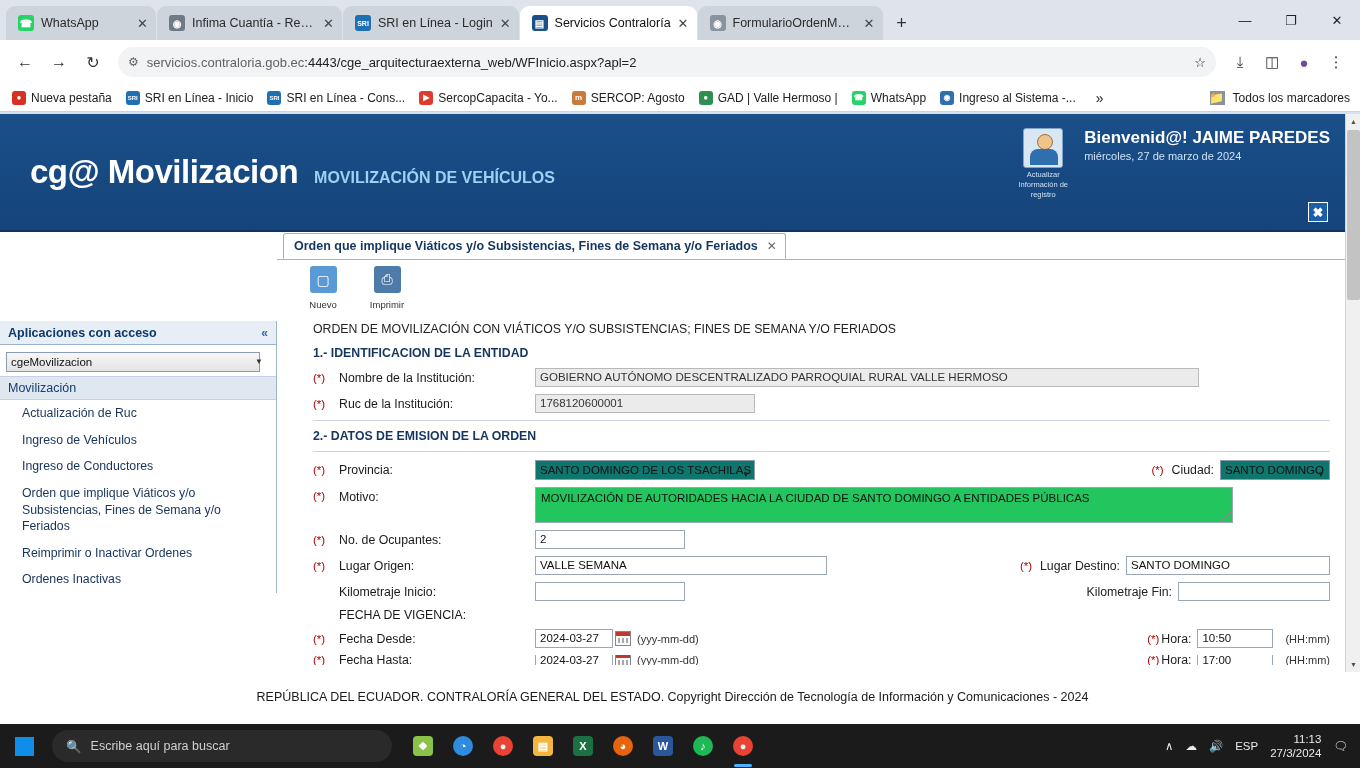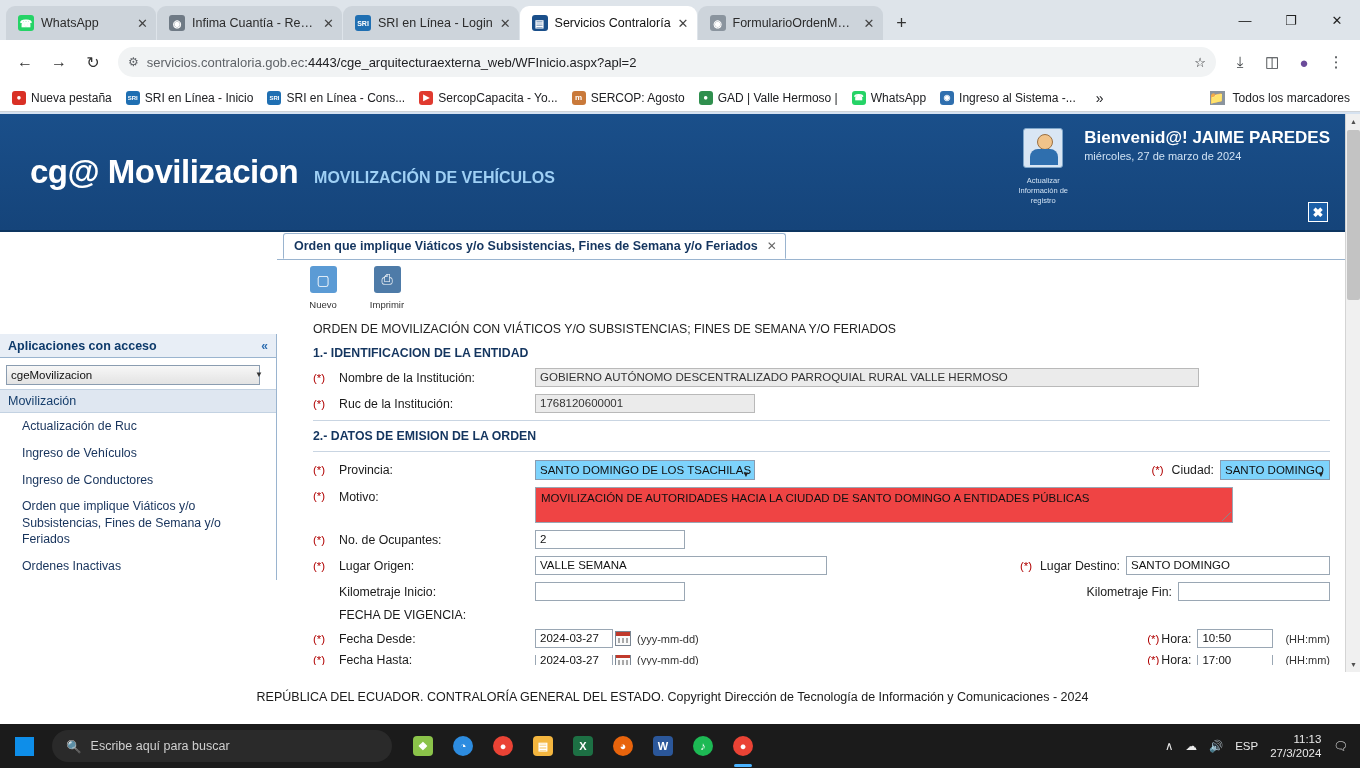--- a/index.html
+++ b/index.html
@@ -114,21 +114,21 @@
     border: 1px solid #7fa6c9; border-radius: 3px; position: relative;
   }
   .avatar::before {
     content: ""; position: absolute; left: 13px; top: 5px; width: 14px; height: 14px;
     border-radius: 50%; background: #f0c38a; border: 1px solid #9a7043;
   }
   .avatar::after {
     content: ""; position: absolute; left: 6px; top: 20px; width: 28px; height: 16px;
     border-radius: 8px 8px 0 0; background: #2f6fae;
   }
-  .avatar-cap { font-size: 7.5px; color: #cfe1f3; line-height: 1.3; margin-top: 8px; }
+  .avatar-cap { font-size: 7.5px; color: #cfe1f3; line-height: 1.3; margin-top: 2px; }
   .welcome { color: #ffffff; }
   .welcome .w1 { font-size: 17px; font-weight: bold; }
   .welcome .w2 { font-size: 11px; color: #cfe1f3; margin-top: 2px; }
   .close-x {
     position: absolute; right: 32px; bottom: 8px; width: 20px; height: 20px;
     background: #1b5fa8; border: 1px solid #ffffff; color: #ffffff; font-size: 13px;
     display: flex; align-items: center; justify-content: center; font-weight: bold;
   }
 
   .body-row { display: flex; align-items: center; }
@@ -191,29 +191,29 @@
   .frow { display: flex; align-items: center; margin-bottom: 7px; font-size: 12.3px; color: #222; }
   .req { width: 26px; color: #b00000; font-size: 11.5px; flex: none; }
   .flabel { width: 196px; flex: none; color: #1a1a1a; }
   .inp {
     height: 19px; border: 1px solid #9aa7b4; background: #ffffff; font-size: 11.5px;
     color: #111; padding: 0 4px; line-height: 17px; display: inline-block;
     white-space: nowrap; overflow: hidden;
   }
   .inp.ro { background: #ebebeb; color: #333; border-color: #b9b9b9; }
   .sel {
-    height: 20px; border: 1px solid #8a9cb0; background: #7dd3fc; font-size: 11.5px;
+    height: 20px; border: 1px solid #8a9cb0; background: #0f766e; font-size: 11.5px;
     color: #111; padding: 0 2px 0 4px; line-height: 18px; display: inline-block;
     position: relative; white-space: nowrap; overflow: hidden;
   }
   .sel::after {
     content: "\25BC"; position: absolute; right: 4px; top: 5px; font-size: 8px; color: #222;
   }
   .ta {
-    border: 1px solid #9aa7b4; background: #ef4444; font-size: 11.5px; color: #111;
+    border: 1px solid #9aa7b4; background: #22c55e; font-size: 11.5px; color: #111;
     padding: 3px 5px; line-height: 1.35; position: relative; overflow: hidden;
   }
   .ta::after {
     content: ""; position: absolute; right: 1px; bottom: 1px; width: 9px; height: 9px;
     background:
       linear-gradient(135deg, transparent 45%, #888 45%, #888 55%, transparent 55%);
   }
   .right-lbl { margin-left: auto; display: flex; align-items: center; gap: 6px; }
   .cal-ico {
     width: 16px; height: 15px; border: 1px solid #7b8794; background: #fafafa;
@@ -412,20 +412,21 @@
           <div class="side-select-wrap">
             <select class="side-select">
               <option>cgeMovilizacion</option>
             </select>
           </div>
           <div class="side-section">Movilización</div>
           <div class="side-link">Actualización de Ruc</div>
           <div class="side-link">Ingreso de Vehículos</div>
           <div class="side-link">Ingreso de Conductores</div>
           <div class="side-link multi">Orden que implique Viáticos y/o Subsistencias, Fines de Semana y/o Feriados</div>
+          <div class="side-link">Reimprimir o Inactivar Ordenes</div>
           <div class="side-link">Ordenes Inactivas</div>
         </div>
 
         <div class="content">
           <div class="tabbar">
             <div class="doc-tab">
               <span>Orden que implique Viáticos y/o Subsistencias, Fines de Semana y/o Feriados</span>
               <span class="x">✕</span>
             </div>
           </div>

